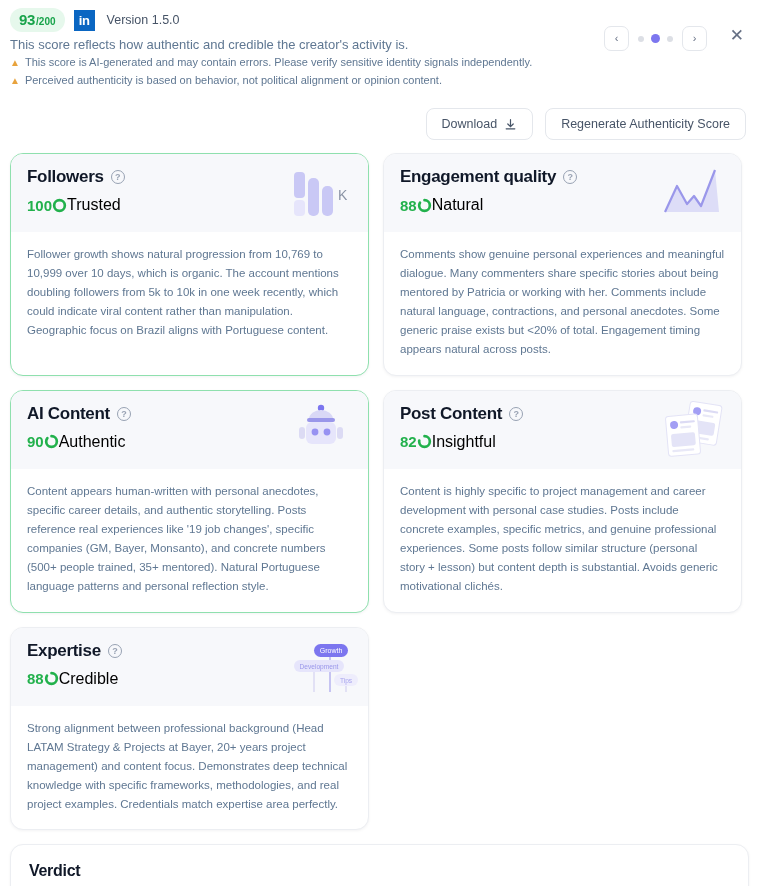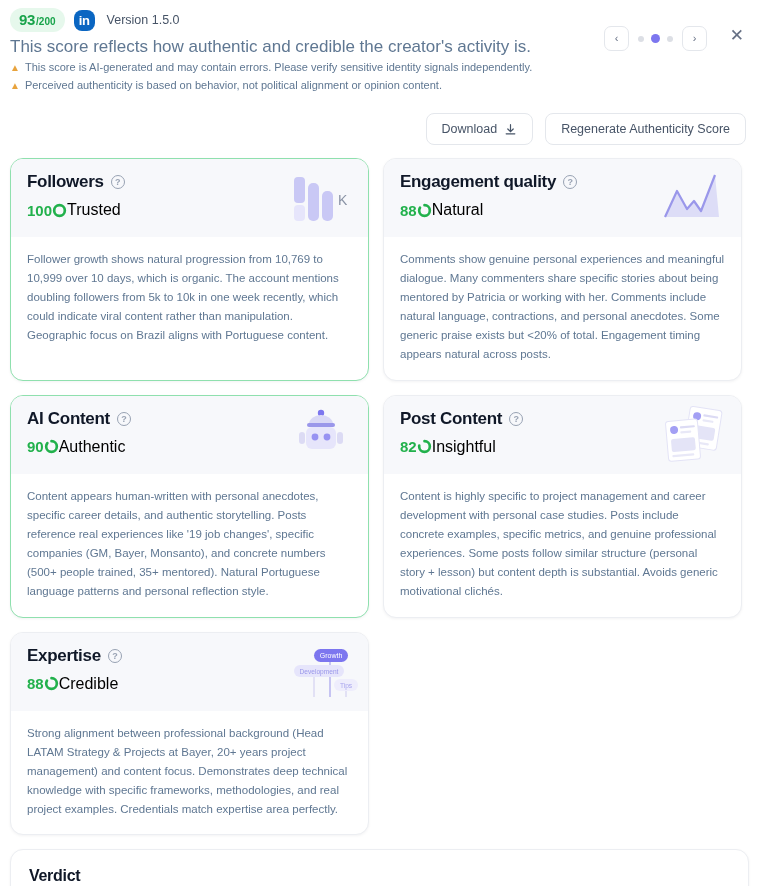--- a/index.html
+++ b/index.html
@@ -16,27 +16,27 @@
   .header { position: relative; padding: 8px 0 0 0; }
   .title-row { display: flex; align-items: center; gap: 9px; }
   .score-pill {
     background: #e6f8ec; color: #17a34a; border-radius: 14px;
     padding: 3px 9px 4px; display: flex; align-items: baseline; gap: 1px;
     font-weight: 700;
   }
   .score-pill .big { font-size: 15px; letter-spacing: -0.3px; }
   .score-pill .small { font-size: 10px; font-weight: 700; }
   .li-logo {
-    width: 21px; height: 21px; border-radius: 8px; background: #0a66c2;
+    width: 21px; height: 21px; border-radius: 0; background: #0a66c2;
     color: #fff; font-weight: 700; font-size: 13px; line-height: 21px;
     text-align: center; letter-spacing: -0.5px;
   }
   .app-title { font-size: 19px; font-weight: 700; color: #101828; letter-spacing: -0.4px; }
   .version { font-size: 12.5px; color: #475467; font-weight: 400; margin-left: 3px; }
-  .subtitle { font-size: 17px; color: #5f7792; margin-top: 5px; }
+  .subtitle { font-size: 13px; color: #5f7792; margin-top: 5px; }
   .warn { font-size: 11px; color: #5f7792; margin-top: 4px; display: flex; align-items: flex-start; gap: 5px; }
   .warn .tri { color: #e8a33d; font-size: 10px; line-height: 14px; }
 
   .pager { position: absolute; right: 42px; top: 26px; display: flex; align-items: center; gap: 9px; }
   .pg-btn {
     width: 25px; height: 25px; border: 1px solid #e4e7ec; border-radius: 7px;
     background: #fff; color: #667085; font-size: 11px; line-height: 23px; text-align: center;
     cursor: pointer;
   }
   .dots { display: flex; align-items: center; gap: 7px; }

